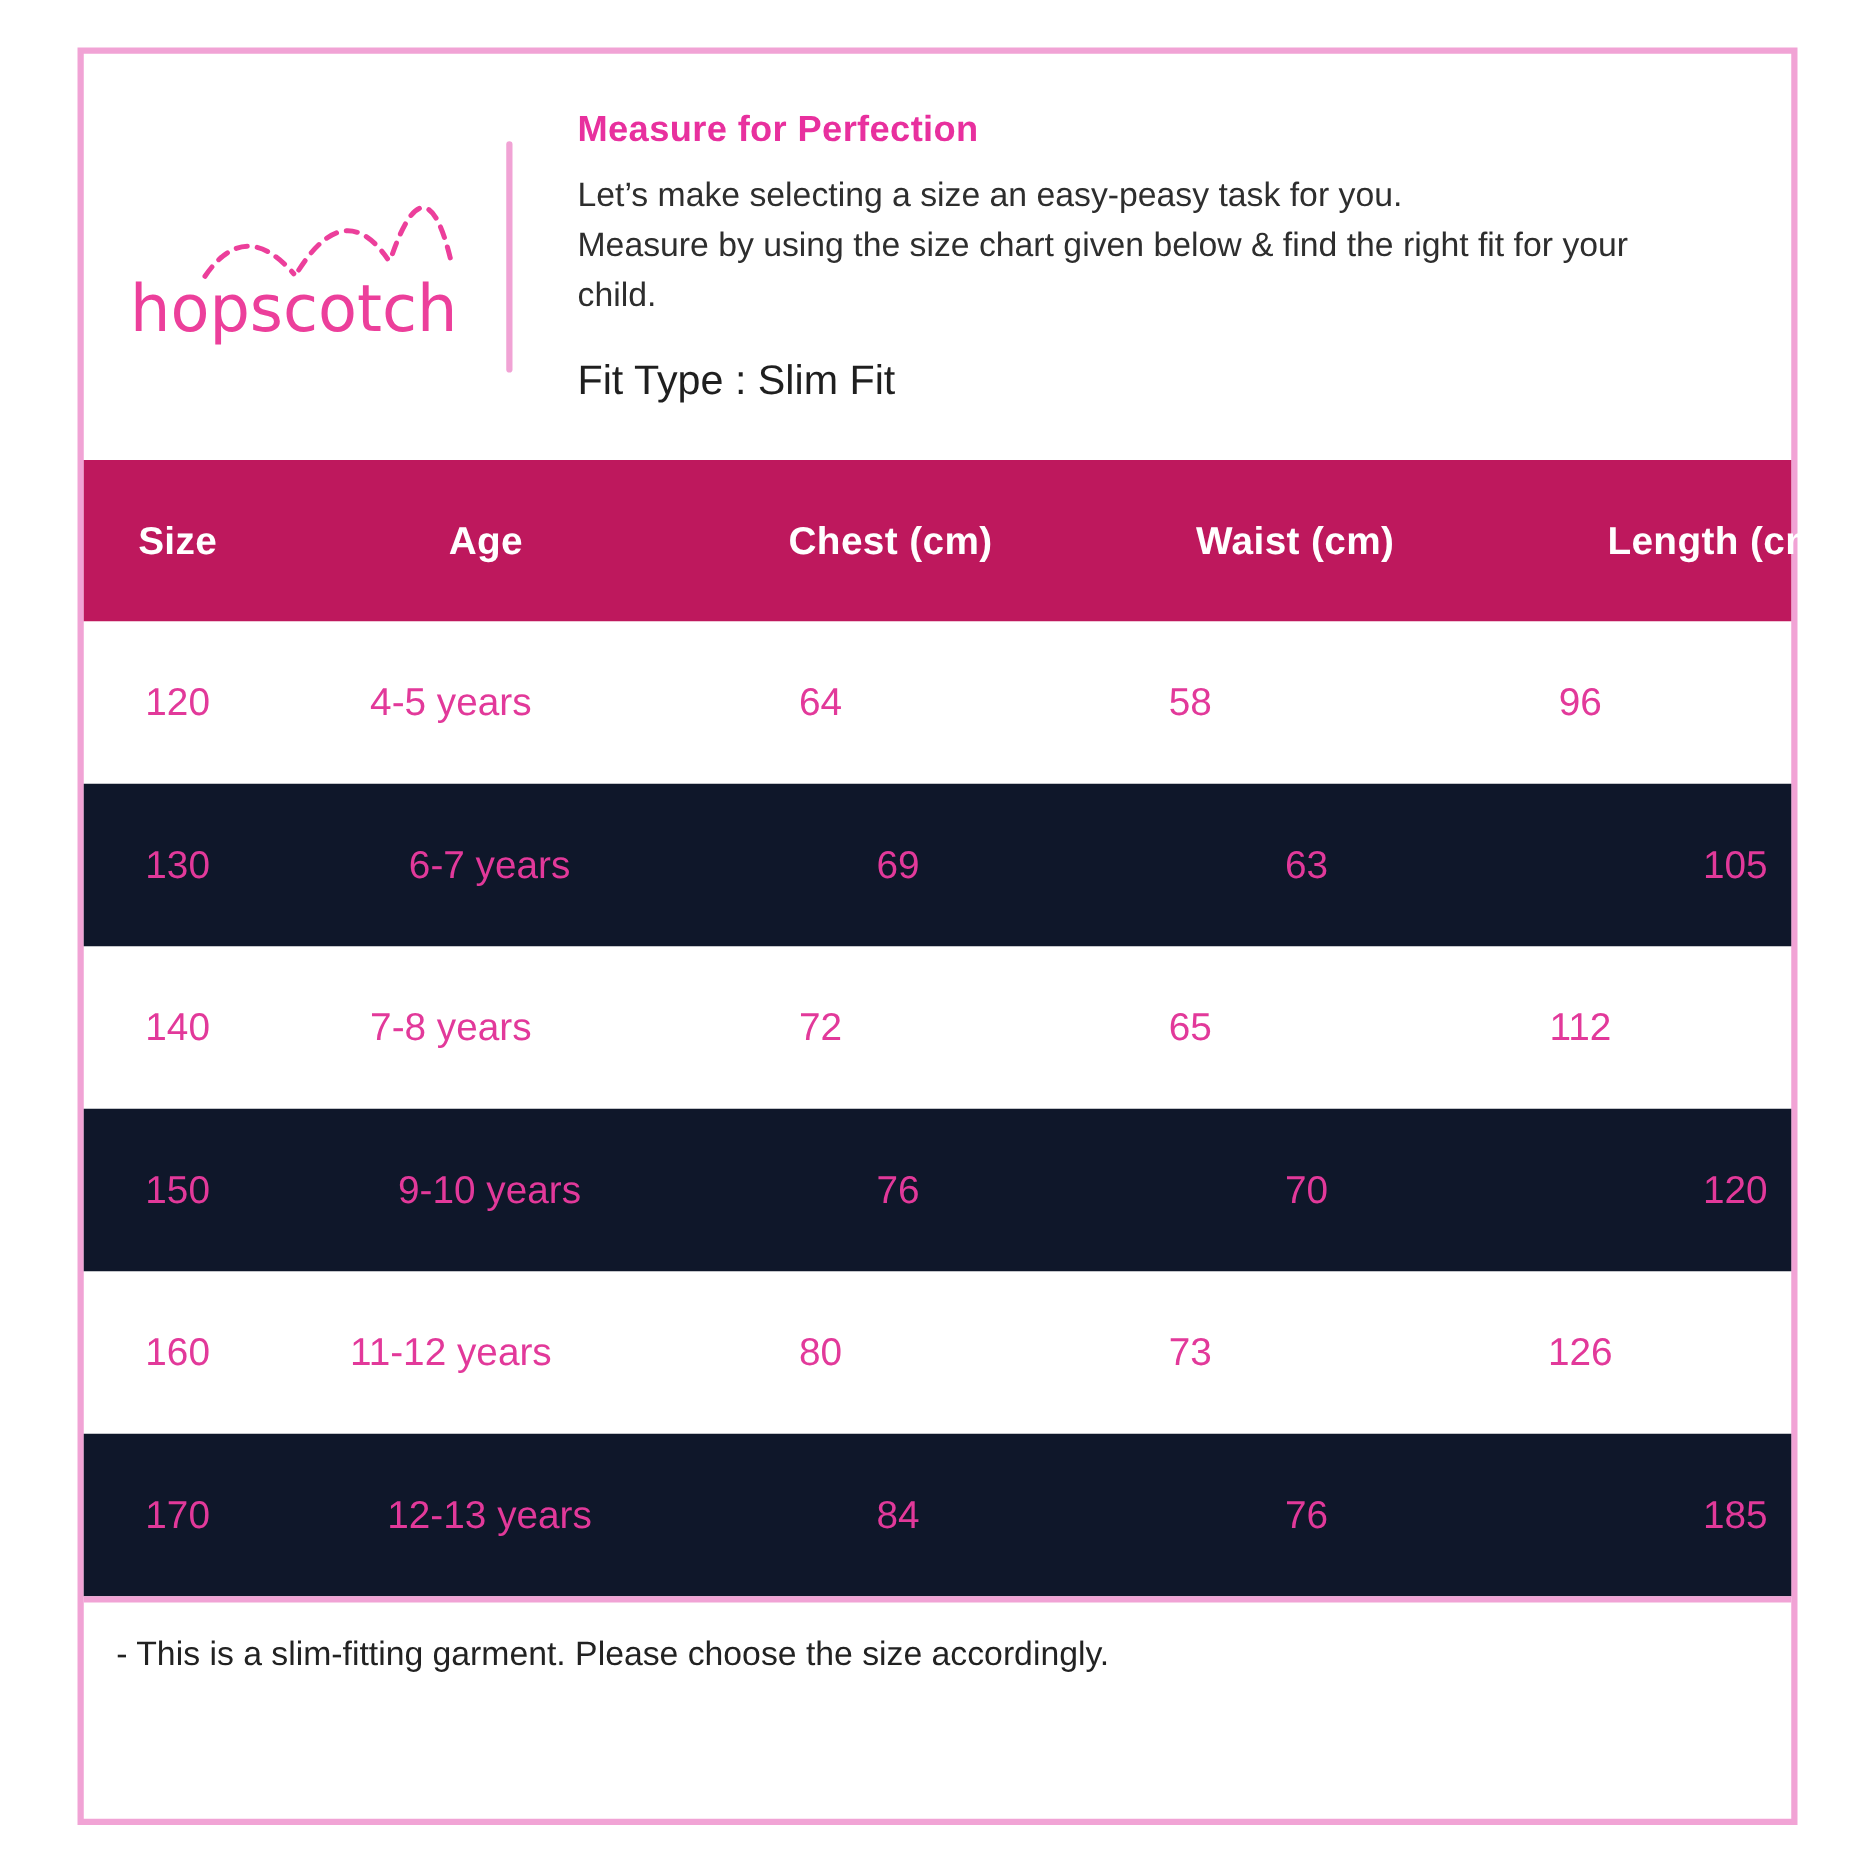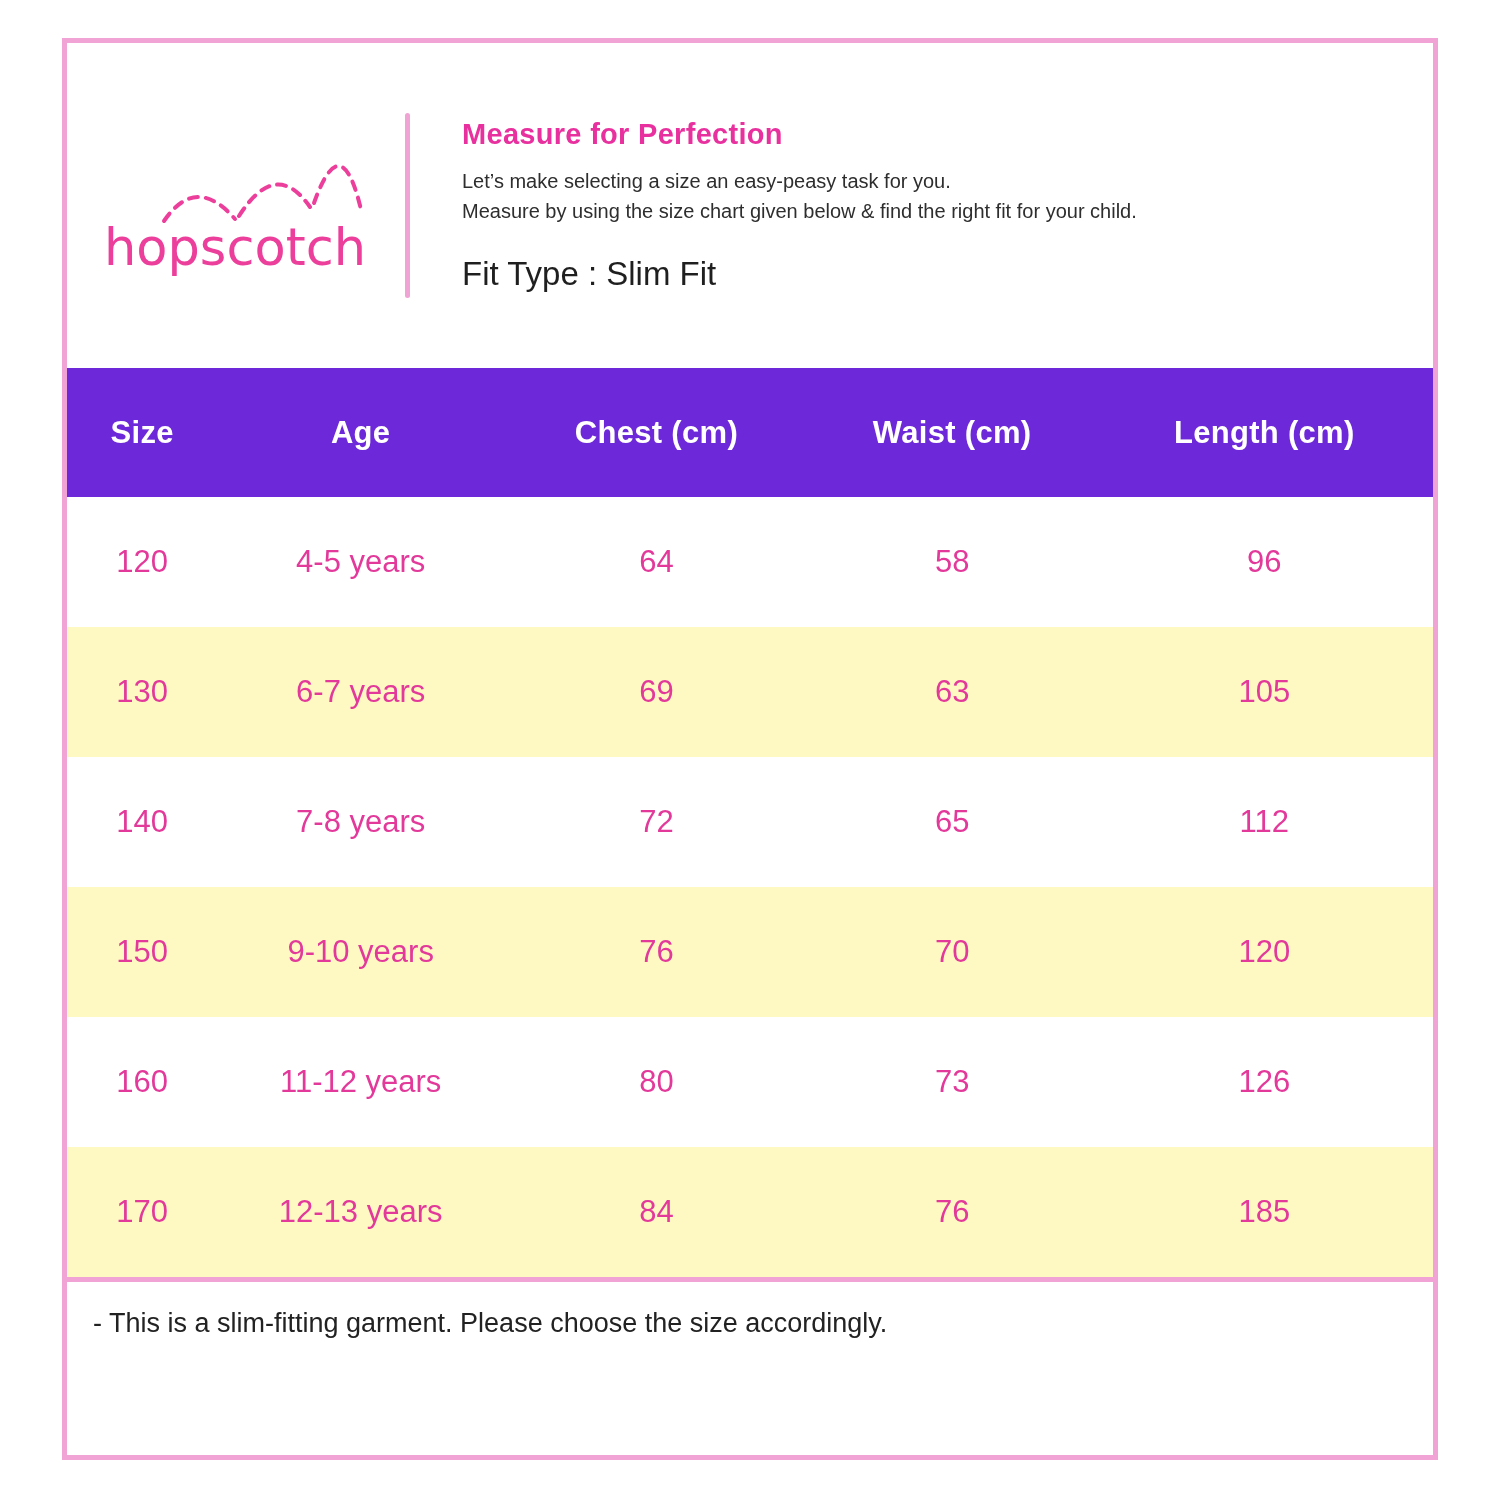--- a/index.html
+++ b/index.html
@@ -45,54 +45,55 @@
   }
   .intro-heading {
     color: #E8309E;
     font-size: 29px;
     font-weight: bold;
     letter-spacing: 0.3px;
     margin-bottom: 16px;
   }
   .intro-body {
     color: #2E2E2E;
-    font-size: 20px;
+    font-size: 27px;
     line-height: 1.48;
     font-weight: 500;
   }
   .fit-type {
     margin-top: 28px;
     color: #1F1F1F;
     font-size: 33px;
     font-weight: 500;
   }
 
   
   .size-table { flex: 0 0 auto; }
   .t-row {
     display: grid;
     grid-template-columns: 11% 21% 22.3% 21% 24.7%;
     align-items: center;
     text-align: center;
   }
   .t-head {
     height: 129px;
-    background: #6d28d9;
+    background: #be185d;
     color: #ffffff;
     font-size: 31px;
     font-weight: 600;
     letter-spacing: 0.3px;
+    gap: 28px;
   }
   .t-body-row {
     height: 130px;
     color: #E2399A;
     font-size: 31px;
     font-weight: 500;
   }
-  .t-body-row.alt { background: #fef9c3; }
+  .t-body-row.alt { background: #0f172a; gap: 31px; }
 
   .h-divider {
     height: 5px;
     background: #F1A3D5;
     flex: 0 0 auto;
   }
 
   
   .notes-section {
     flex: 1 1 auto;

